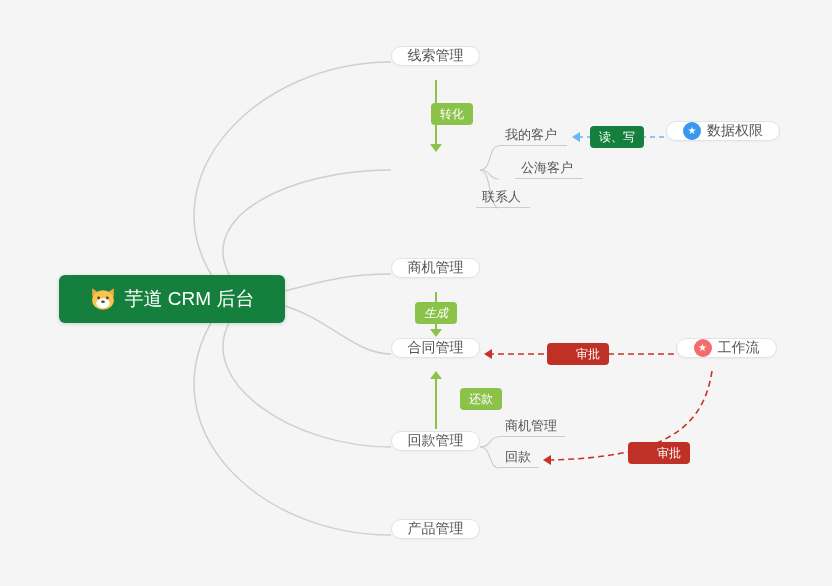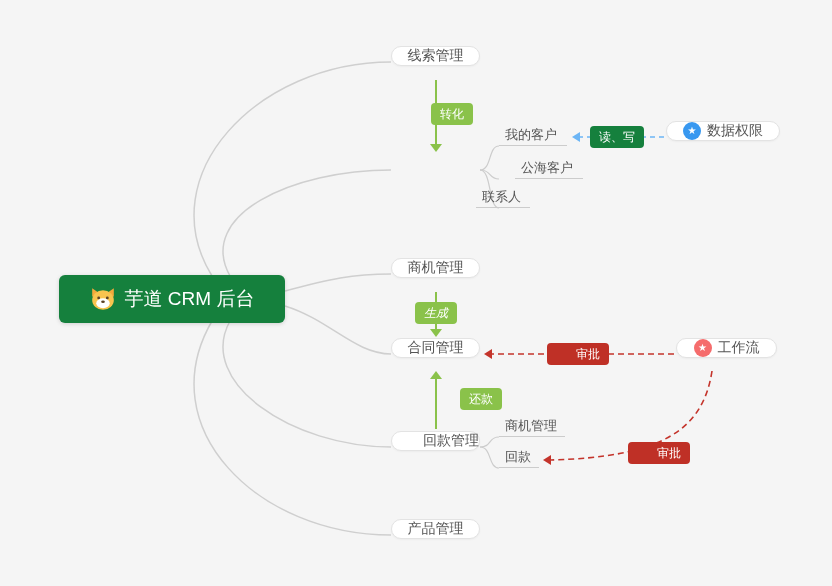--- a/index.html
+++ b/index.html
@@ -142,21 +142,21 @@
 
 
   <div class="node" style="left:391px;top:258px;width:89px;">
     <span>商机管理</span>
   </div>
 
   <div class="node" style="left:391px;top:338px;width:89px;text-align:center;">
     <span>合同管理</span>
   </div>
 
-  <div class="node" style="left:391px;top:431px;width:89px;justify-content:flex-end;">
+  <div class="node" style="left:391px;top:431px;width:89px;">
     <span>回款管理</span>
   </div>
 
   <div class="node" style="left:391px;top:519px;width:89px;">
     <span>产品管理</span>
   </div>
 
   <div class="sub-label" style="left:499px;top:124px;width:68px;font-family:Liberation Serif, serif;">我的客户</div>
   <div class="sub-label" style="left:499px;top:157px;width:68px;margin-left:16px;">公海客户</div>
   <div class="sub-label" style="left:476px;top:186px;width:54px;">联系人</div>

